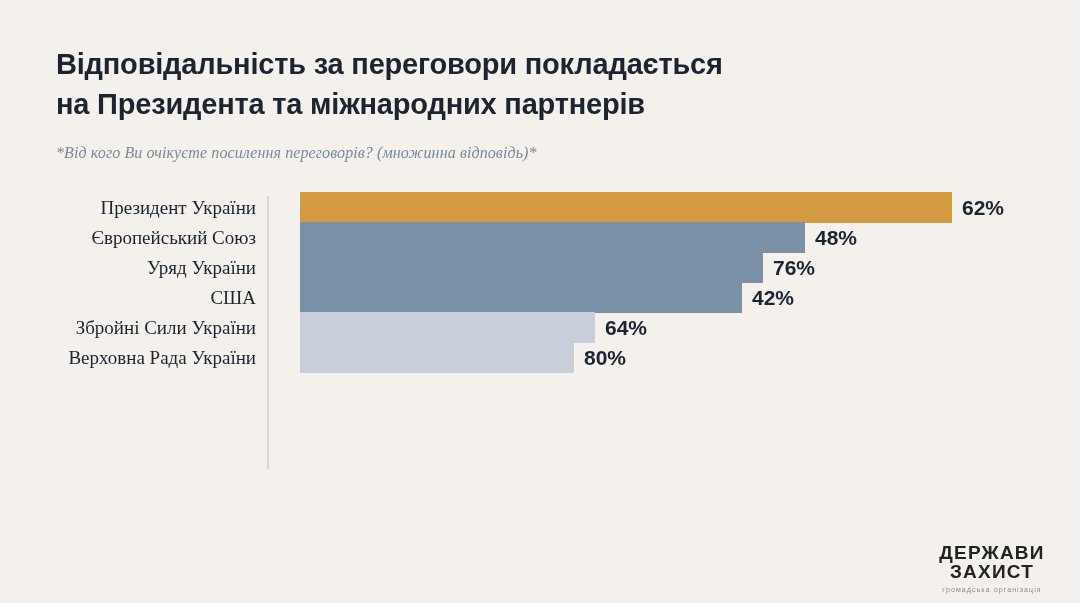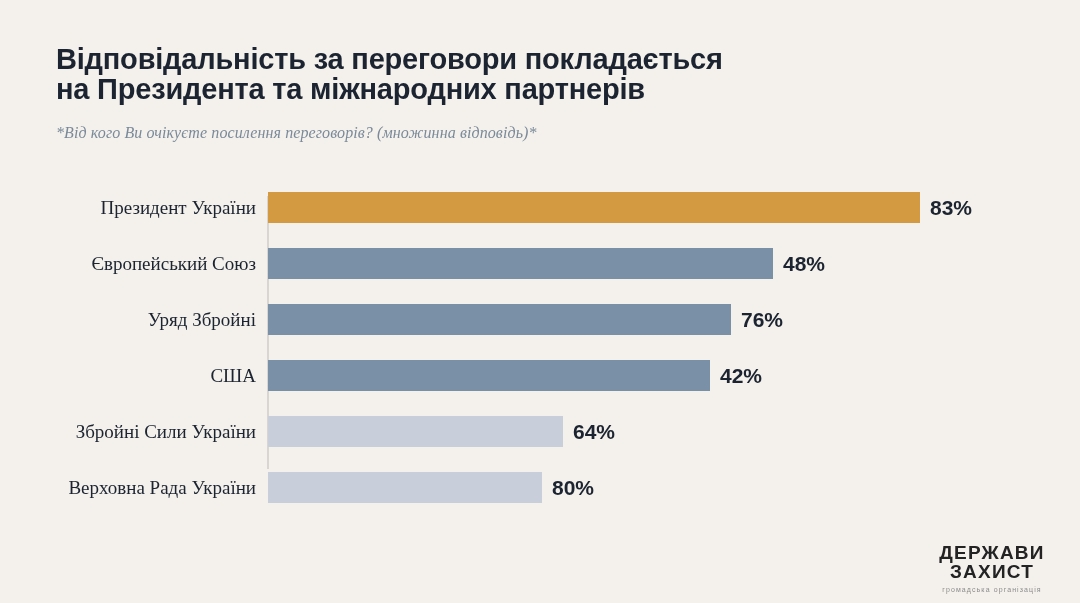--- a/index.html
+++ b/index.html
@@ -25,21 +25,21 @@
   .header {
     position: absolute;
     left: 56px;
     top: 44px;
     width: 900px;
   }
   .title {
     font-family: "Liberation Sans", sans-serif;
     font-weight: bold;
     font-size: 29px;
-    line-height: 30px;
+    line-height: 40px;
     color: #1B2430;
     letter-spacing: -0.2px;
     margin: 0;
     white-space: pre-line;
   }
   .subtitle {
     margin: 0;
     padding-top: 16px;
     font-family: "Liberation Serif", serif;
     font-style: italic;
@@ -66,21 +66,22 @@
     background: #D8D5D2;
   }
   .rows {
     position: absolute;
     left: 0;
     top: 0;
     width: 1080px;
   }
   .row {
     position: relative;
-    height: 56px;
+    height: 30px;
+    margin-left: 32px;
   }
   .cat-label {
     position: absolute;
     right: 824px; 
     top: 0;
     height: 31px;
     line-height: 31px;
     font-family: "Liberation Serif", serif;
     font-size: 19px;
     color: #1B2430;
@@ -145,29 +146,29 @@
 на Президента та міжнародних партнерів</h1>
     <p class="subtitle">*Від кого Ви очікуєте посилення переговорів? (множинна відповідь)*</p>
   </div>
 
   <div class="chart">
     <div class="axis-line"></div>
     <div class="rows" id="chart-rows">
         <div class="row">
           <div class="cat-label">Президент України</div>
           <div class="bar" style="width: 652px; background: rgb(212, 154, 66);"></div>
-          <div class="value-label" style="left: 930px;">83%</div>
+          <div class="value-label" style="left: 930px;">62%</div>
         </div>
         <div class="row">
           <div class="cat-label">Європейський Союз</div>
           <div class="bar" style="width: 505px; background: rgb(122, 144, 166);"></div>
           <div class="value-label" style="left: 783px;">48%</div>
         </div>
         <div class="row">
-          <div class="cat-label">Уряд Збройні</div>
+          <div class="cat-label">Уряд України</div>
           <div class="bar" style="width: 463px; background: rgb(122, 144, 166);"></div>
           <div class="value-label" style="left: 741px;">76%</div>
         </div>
         <div class="row">
           <div class="cat-label">США</div>
           <div class="bar" style="width: 442px; background: rgb(122, 144, 166);"></div>
           <div class="value-label" style="left: 720px;">42%</div>
         </div>
         <div class="row">
           <div class="cat-label">Збройні Сили України</div>

